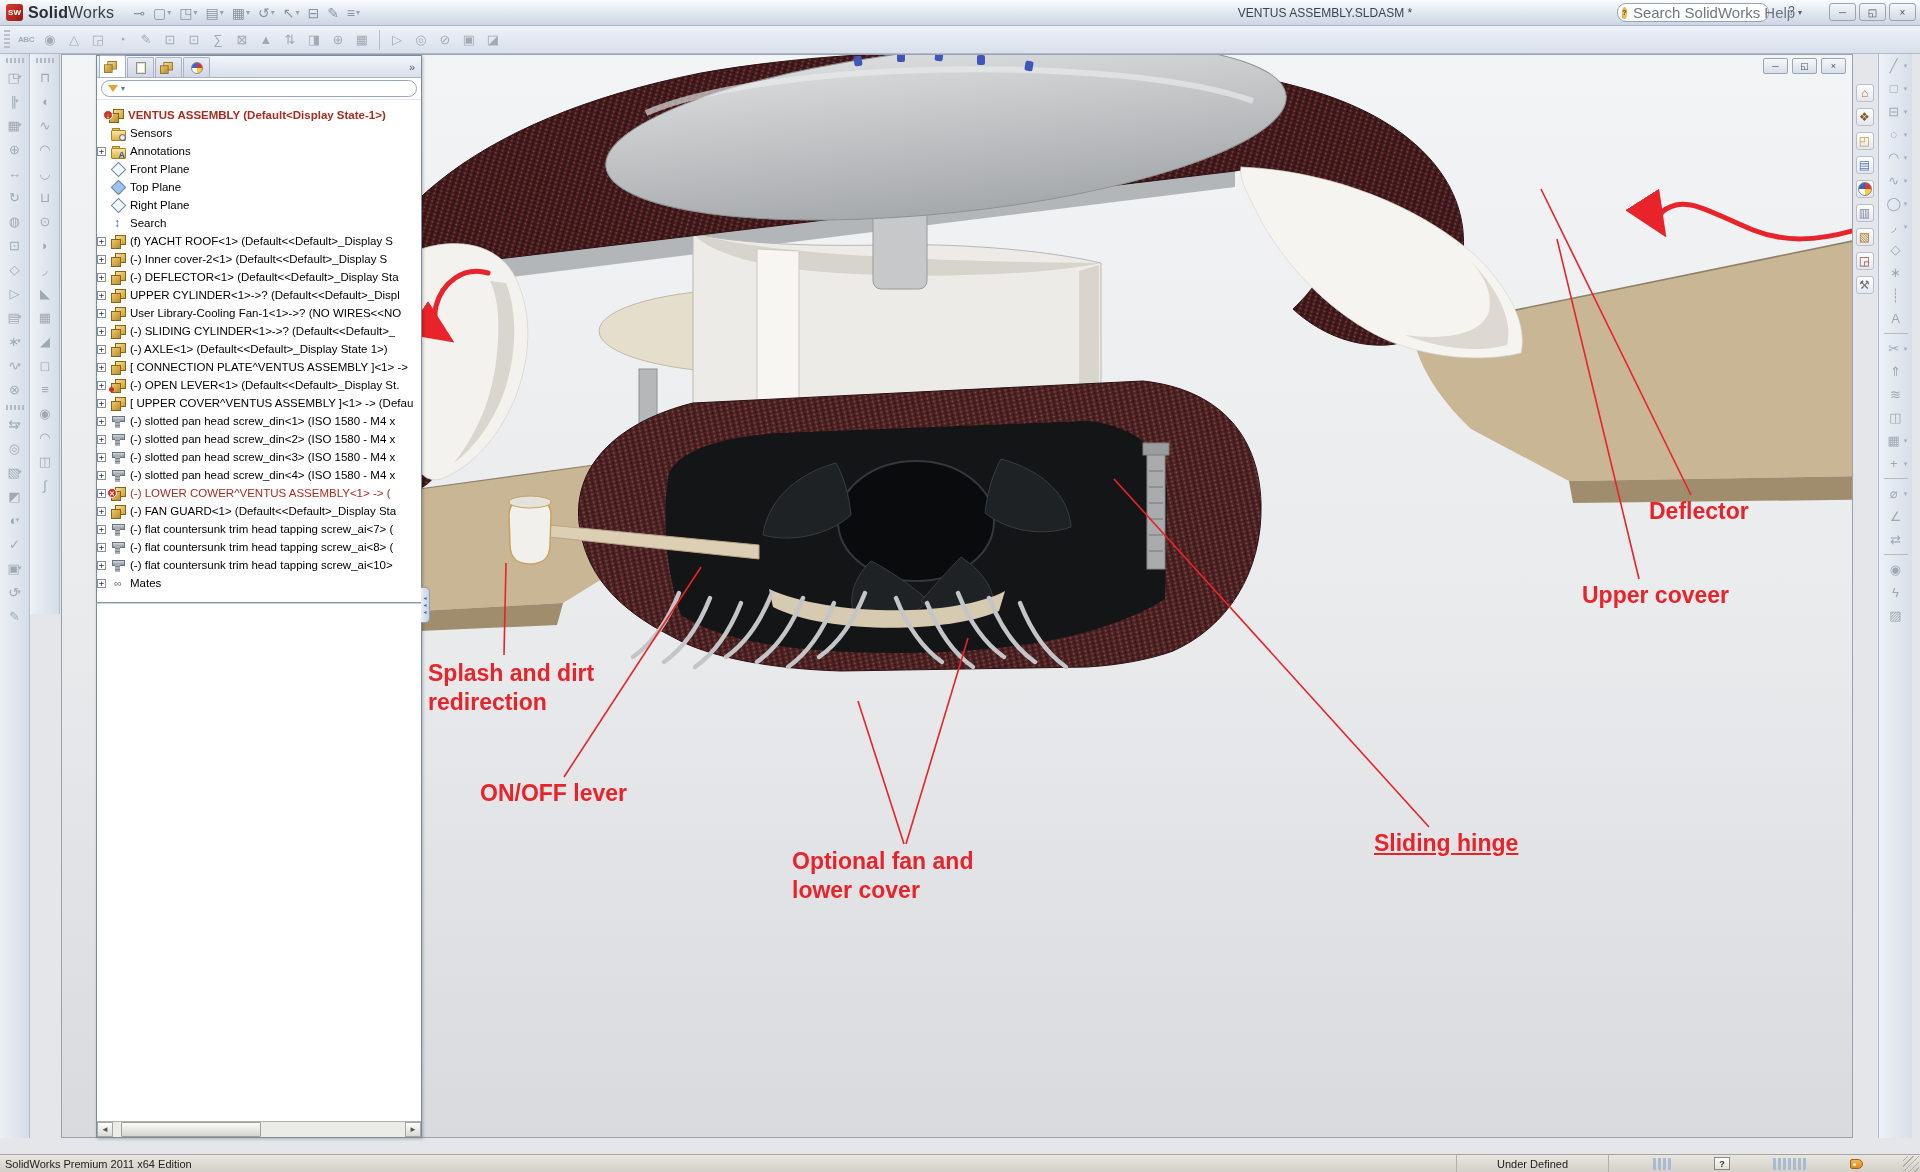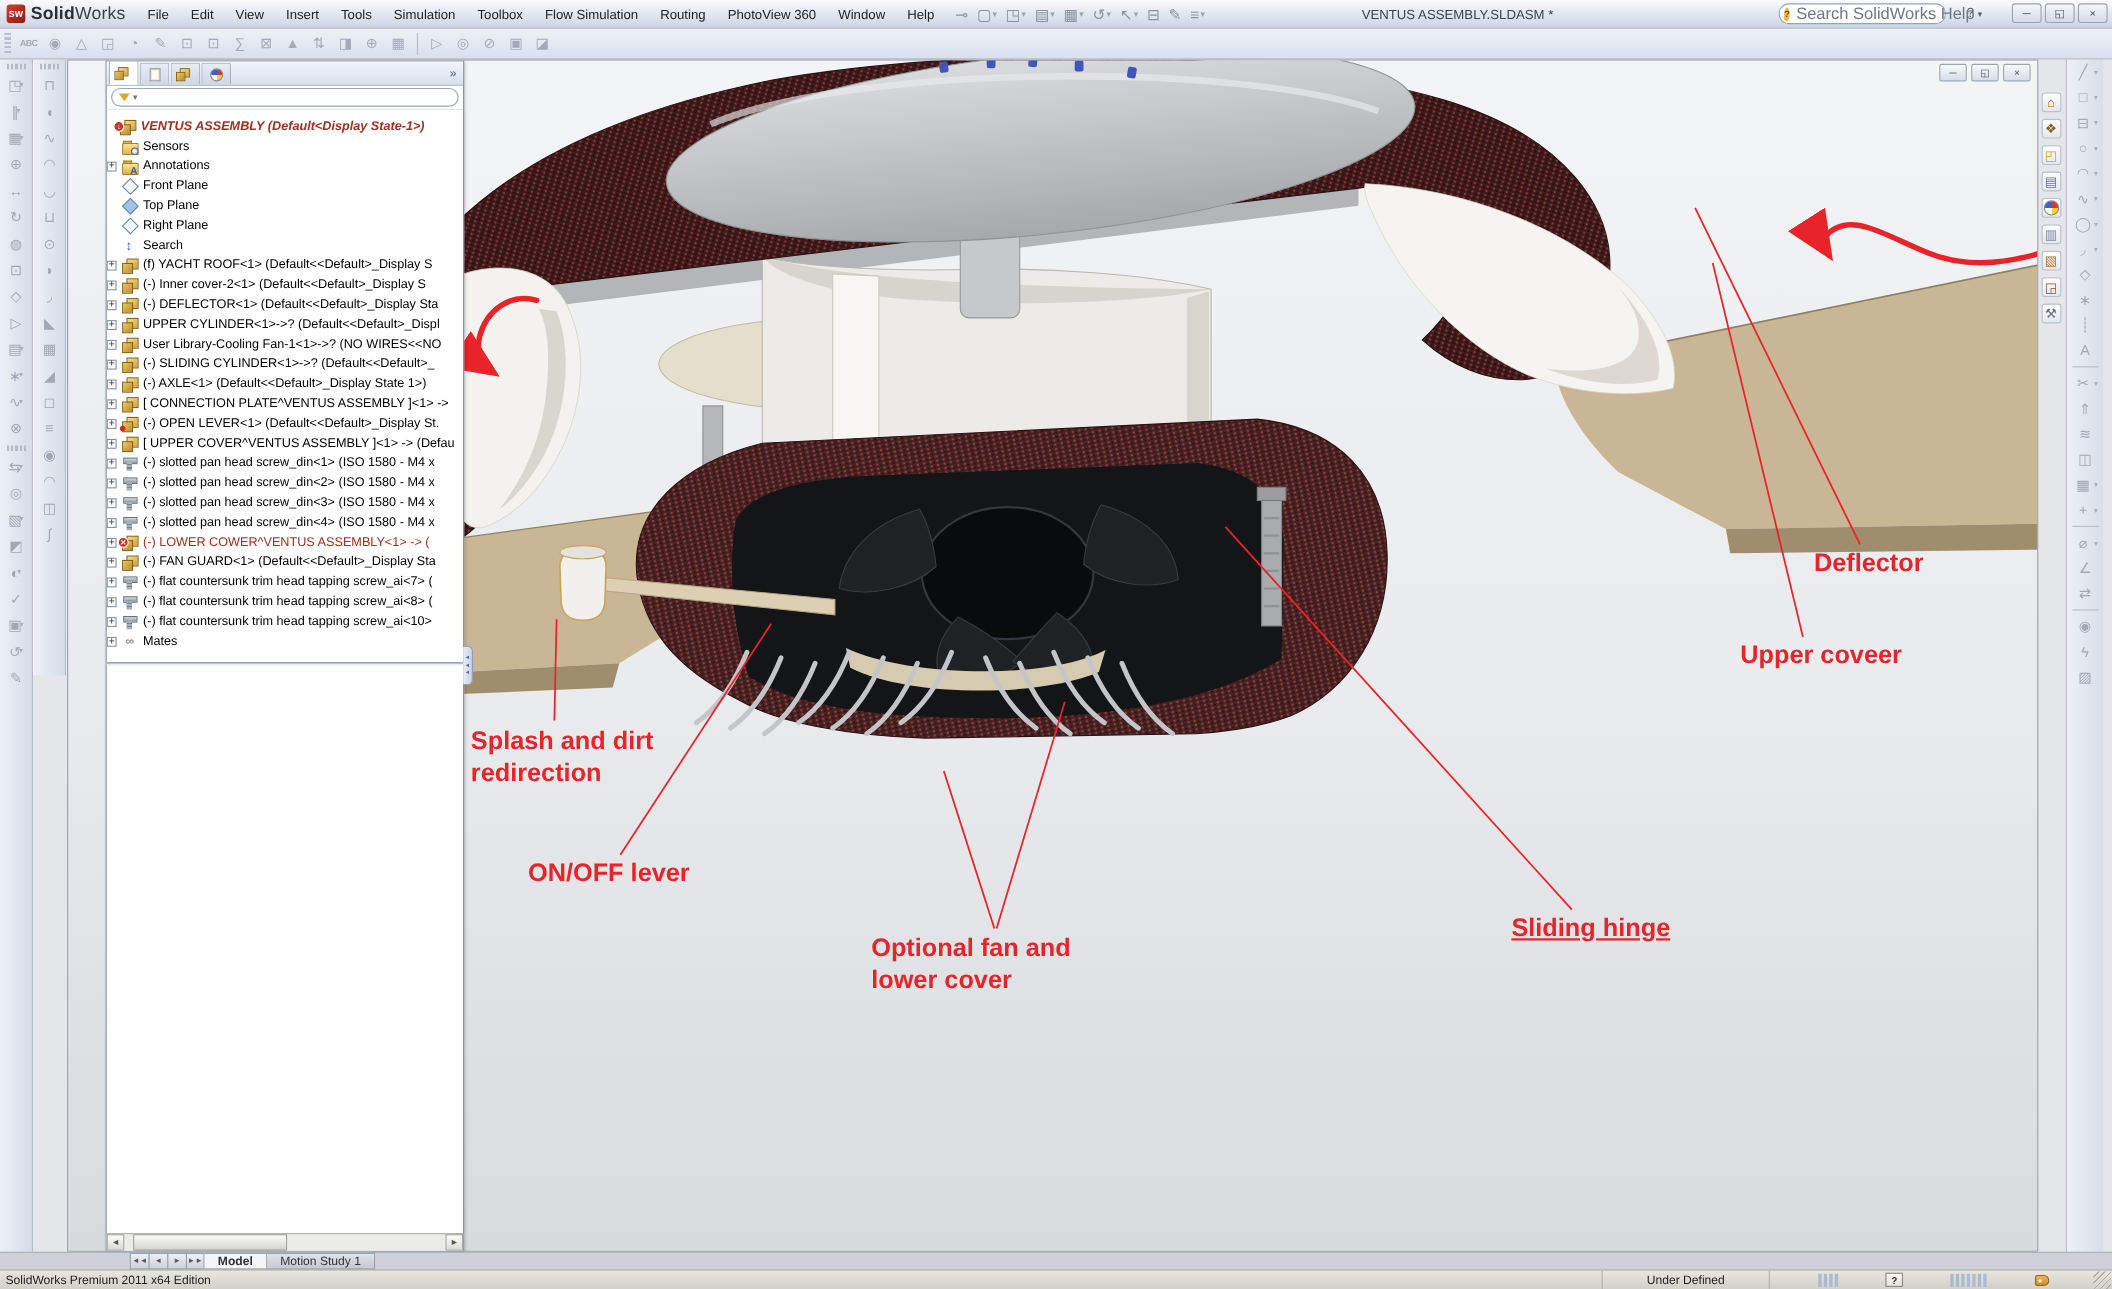--- a/index.html
+++ b/index.html
@@ -151,34 +151,20 @@
 </head>
 <body>
 
 <div class="app">
 
   <div class="titlebar">
     <div class="logo">
       <div class="logo-cube">SW</div>
       <div class="brand"><b>Solid</b><span>Works</span></div>
     </div>
-    <nav class="menubar" id="menubar">
-        <div class="menu-item">File</div>
-        <div class="menu-item">Edit</div>
-        <div class="menu-item">View</div>
-        <div class="menu-item">Insert</div>
-        <div class="menu-item">Tools</div>
-        <div class="menu-item">Simulation</div>
-        <div class="menu-item">Toolbox</div>
-        <div class="menu-item">Flow Simulation</div>
-        <div class="menu-item">Routing</div>
-        <div class="menu-item">PhotoView 360</div>
-        <div class="menu-item">Window</div>
-        <div class="menu-item">Help</div>
-      </nav>
     <div class="quickbar" id="quickbar">
         <div class="qb">
           <span>⊸</span>
         </div>
         <div class="qb">
           <span>▢</span>
           <span class="car">▾</span>
         </div>
         <div class="qb">
           <span>◳</span>
@@ -599,21 +585,21 @@
       <div class="filter-box">
         <span class="funnel"></span>
         <span class="filter-car">▾</span>
       </div>
     </div>
     <div class="tree" id="tree">
         <div class="trow root">
           <span class="ti ti-comp">
             <span class="badge reb">↓</span>
           </span>
-          <span class="tlabel red" style="font-weight: bold; font-style: italic;">VENTUS ASSEMBLY  (Default&lt;Display State-1&gt;)</span>
+          <span class="tlabel red" style="font-weight: bold;">VENTUS ASSEMBLY  (Default&lt;Display State-1&gt;)</span>
         </div>
         <div class="trow">
           <span class="plus-sp"></span>
           <span class="ti ti-folder ti-sens">
             <span class="dot"></span>
           </span>
           <span class="tlabel">Sensors</span>
         </div>
         <div class="trow">
           <span class="plusbox">+</span>
@@ -866,32 +852,20 @@
       <div class="task-ic" style="color: rgb(91, 121, 176);">▤</div>
       <div class="task-ic">
         <div class="ball"></div>
       </div>
       <div class="task-ic" style="color: rgb(122, 138, 160);">▥</div>
       <div class="task-ic" style="color: rgb(176, 122, 42);">▧</div>
       <div class="task-ic" style="color: rgb(154, 74, 58);">◲</div>
       <div class="task-ic" style="color: rgb(106, 111, 122);">⚒</div>
     </div>
 
-  <div class="tabsrow">
-    <div class="tabnav" id="tabnav">
-        <div class="tn">◄◄</div>
-        <div class="tn">◄</div>
-        <div class="tn">►</div>
-        <div class="tn">►►</div>
-      </div>
-    <div id="btabs" style="display:flex;">
-        <div class="btab active">Model</div>
-        <div class="btab">Motion Study 1</div>
-      </div>
-  </div>
 
   <div class="statusbar">
     <span class="status-left">SolidWorks Premium 2011 x64 Edition</span>
     <div class="status-right">
       <span class="st-sep"></span>
       <span>Under Defined</span>
       <span class="st-sep"></span>
       <span class="stripes">
           <i></i>
           <i></i>

